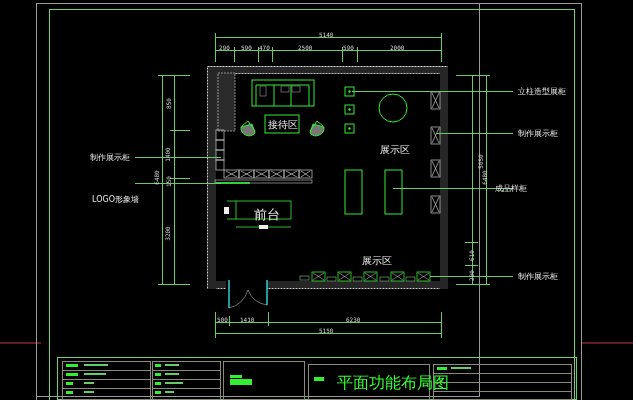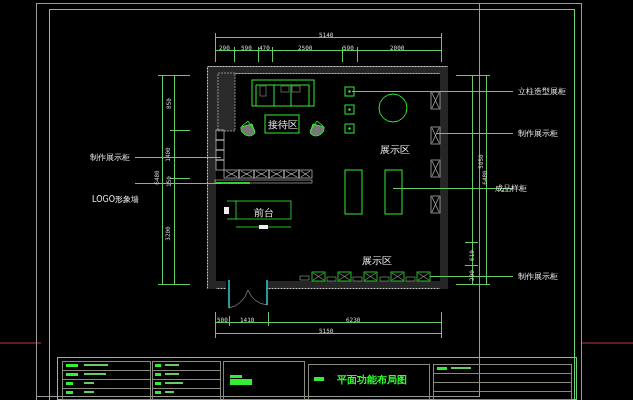--- a/index.html
+++ b/index.html
@@ -2,21 +2,21 @@
 <html><head>
 <meta charset="utf-8">
 <style>
   html, body { margin:0; padding:0; background:#000; }
   body { width:633px; height:400px; position:relative; overflow:hidden; font-family:"DejaVu Sans", sans-serif; }
   svg { position:absolute; left:0; top:0; }
   .lbl { position:absolute; color:#e8e8e8; font-size:8px; white-space:nowrap; line-height:10px; }
   .dim { position:absolute; color:#d8d8d8; font-size:6px; white-space:nowrap; line-height:7px; font-family:"DejaVu Sans Mono", monospace; }
   .vdim { transform:rotate(-90deg); transform-origin:center center; }
   .room { position:absolute; color:#f0f0f0; font-size:10px; white-space:nowrap; }
-  .tb-title { position:absolute; color:#33ff33; font-size:10px; font-weight:bold; white-space:nowrap;text-align:center; }
+  .tb-title { position:absolute; color:#33ff33; font-size:16px; font-weight:normal; white-space:nowrap;text-align:center; }
 </style>
 </head>
 <body>
 
 <svg width="633" height="400" viewBox="0 0 633 400">
 
   <line x1="0" y1="343" x2="41" y2="343" stroke="#c0394a" stroke-width="1"></line>
   <line x1="582" y1="343" x2="633" y2="343" stroke="#c0394a" stroke-width="1"></line>
 
   <rect x="36.5" y="3.5" width="443" height="393" fill="none" stroke="#9a9a9a" stroke-width="1" transform="scale(1)"></rect>
@@ -249,21 +249,21 @@
 <span class="dim vdim" style="left:160px;top:230px;">3200</span>
 
 <span class="dim vdim" style="left:473px;top:158px;">5050</span>
 <span class="dim vdim" style="left:477px;top:174px;">6480</span>
 <span class="dim vdim" style="left:466px;top:252px;">610</span>
 <span class="dim vdim" style="left:466px;top:272px;">200</span>
 
 <span class="room" style="left:268px;top:118px;">接待区</span>
 <span class="room" style="left:380px;top:143px;">展示区</span>
 <span class="room" style="left:362px;top:254px;">展示区</span>
-<span class="room" style="left:254px;top:206px;font-size:10px;">前台</span>
+<span class="room" style="left:254px;top:206px;font-size:13px;">前台</span>
 
 <span class="lbl" style="left:90px;top:153px;">制作展示柜</span>
 <span class="lbl" style="left:92px;top:179px;margin-top:16px;">LOGO形象墙</span>
 <span class="lbl" style="left:486px;top:87px;margin-left:32px;">立柱造型展柜</span>
 <span class="lbl" style="left:518px;top:129px;">制作展示柜</span>
 <span class="lbl" style="left:495px;top:184px;">成品样柜</span>
 <span class="lbl" style="left:518px;top:272px;">制作展示柜</span>
 
 <span class="tb-title" style="left:337px;top:373px;">平面功能布局图</span>
 

